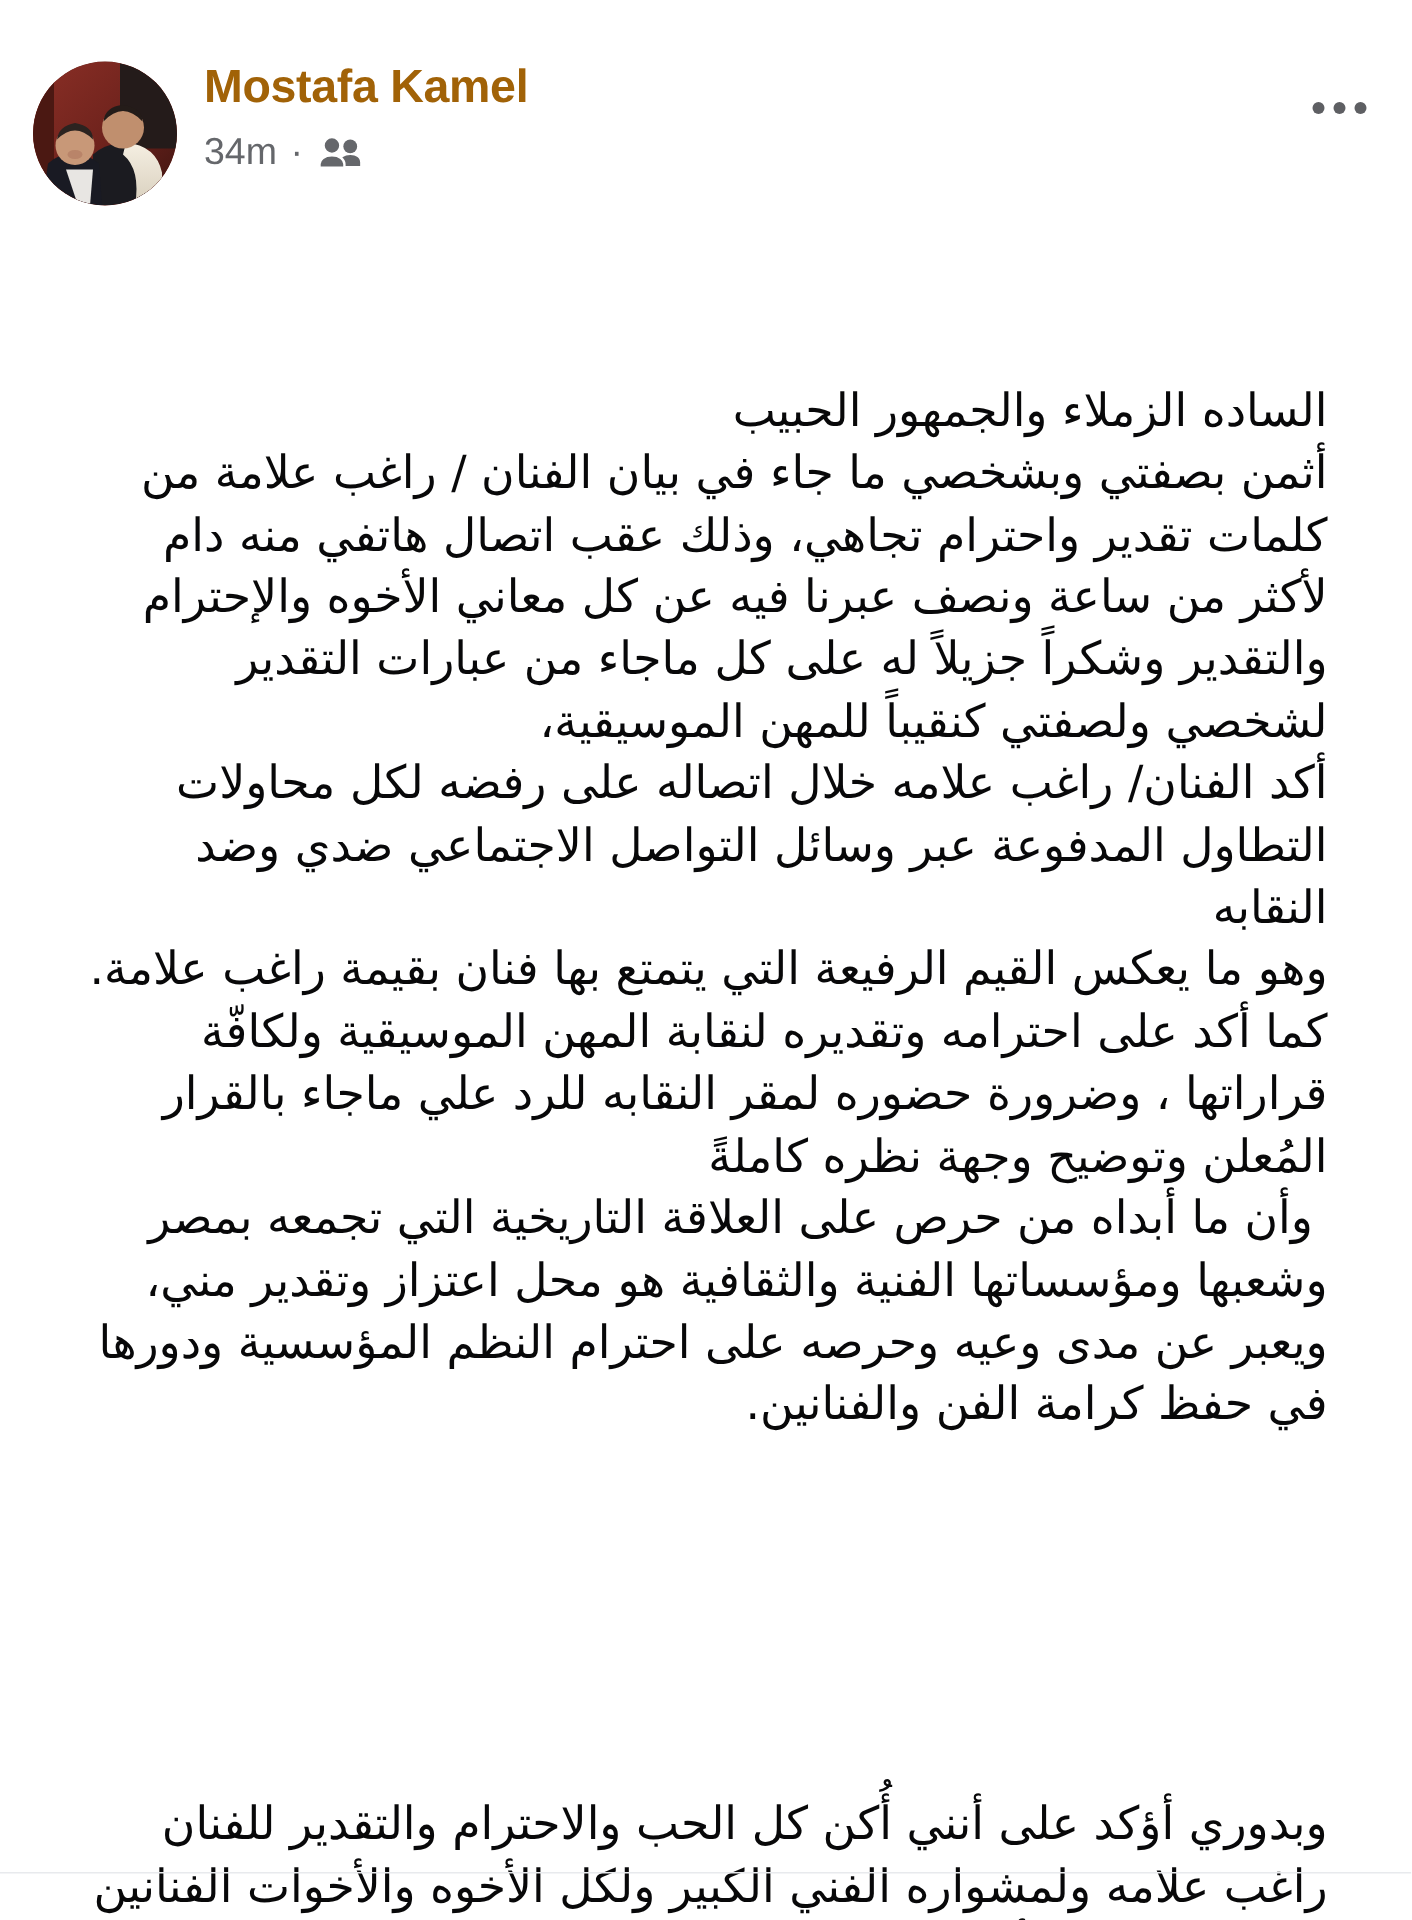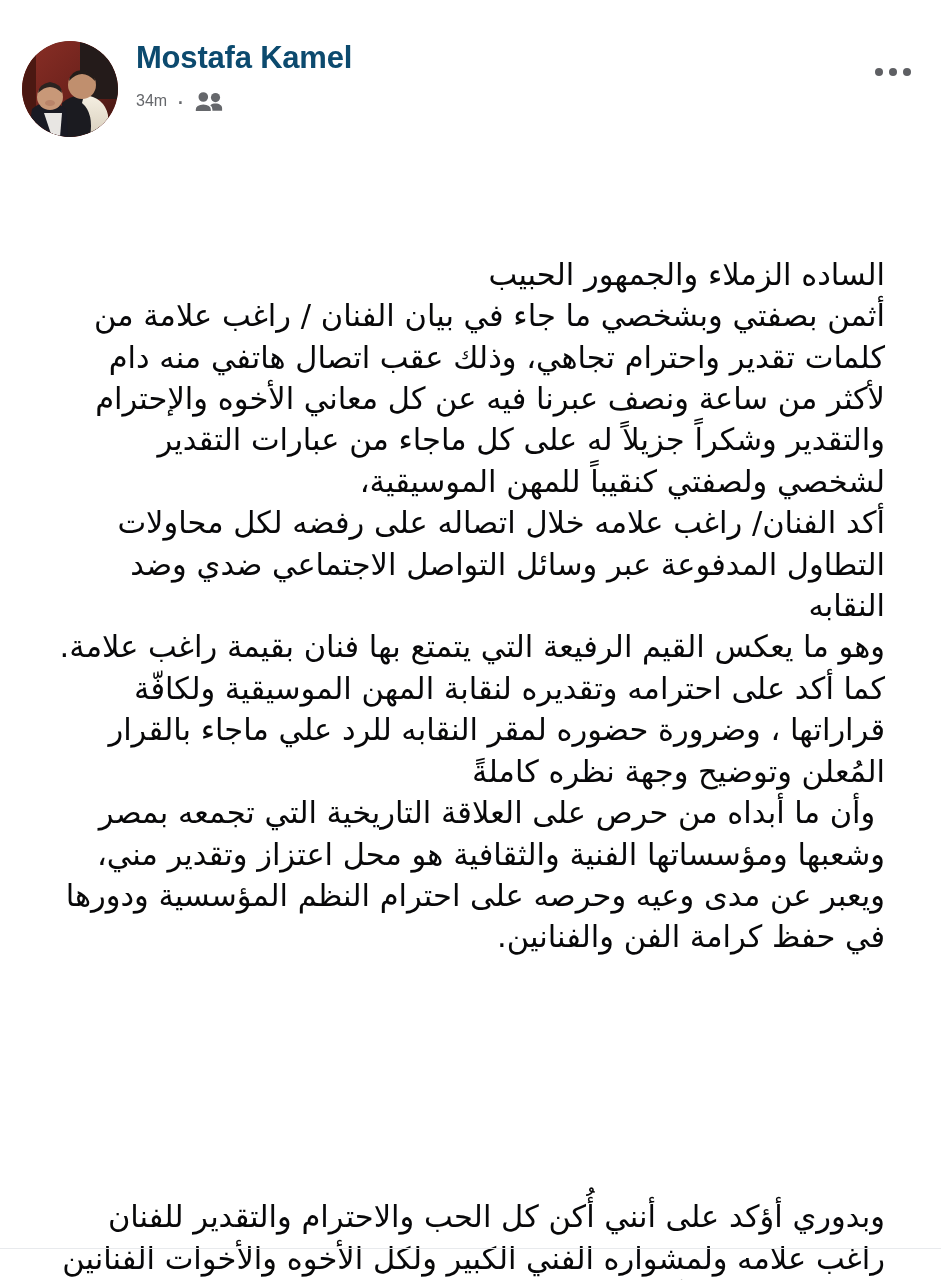--- a/index.html
+++ b/index.html
@@ -47,34 +47,34 @@
   .header-text {
     position: absolute;
     left: 136px;
     top: 0px;
   }
 
   .author-name {
     font-size: 31px;
     font-weight: bold;
     line-height: 40px;
-    color: #0c4a6e;
+    color: #a16207;
     letter-spacing: -0.2px;
     white-space: nowrap;
   }
 
   .meta-row {
     display: flex;
     align-items: center;
     margin-top: 8px;
     gap: 9px;
   }
 
   .meta-time {
-    font-size: 16px;
+    font-size: 25px;
     line-height: 30px;
     color: #65676b;
     font-weight: normal;
   }
 
   .meta-dot {
     font-size: 25px;
     line-height: 26px;
     color: #65676b;
   }

